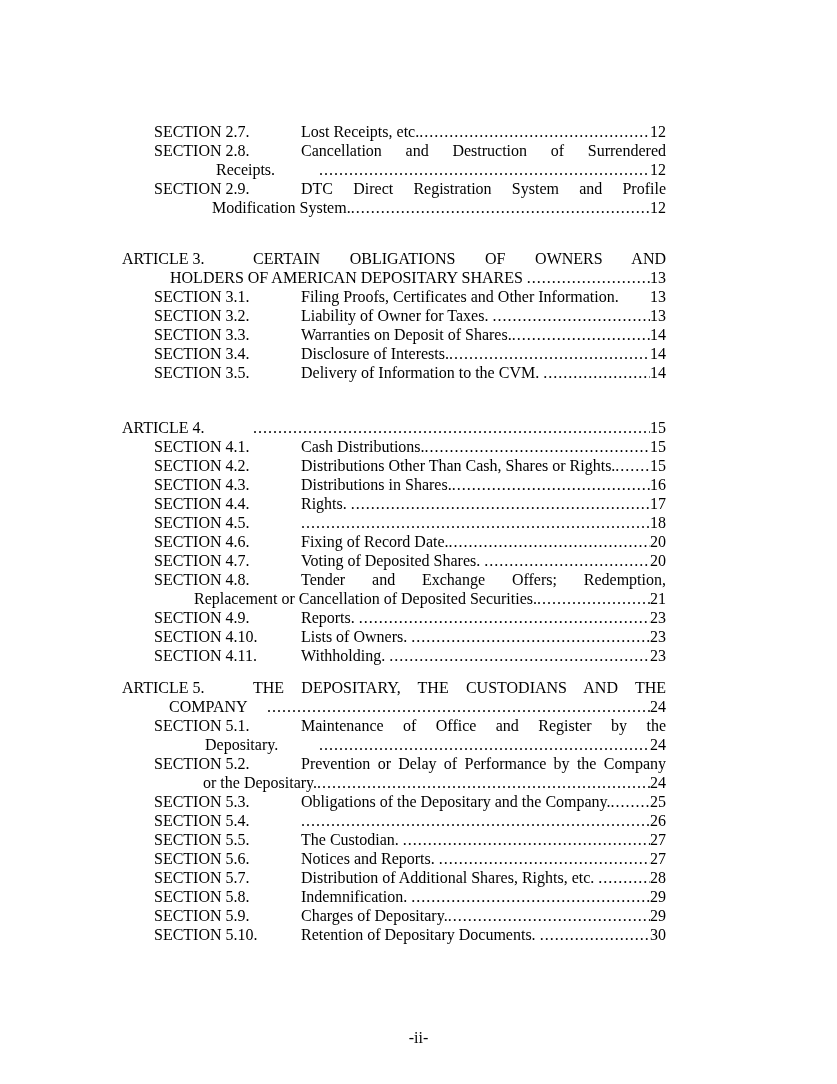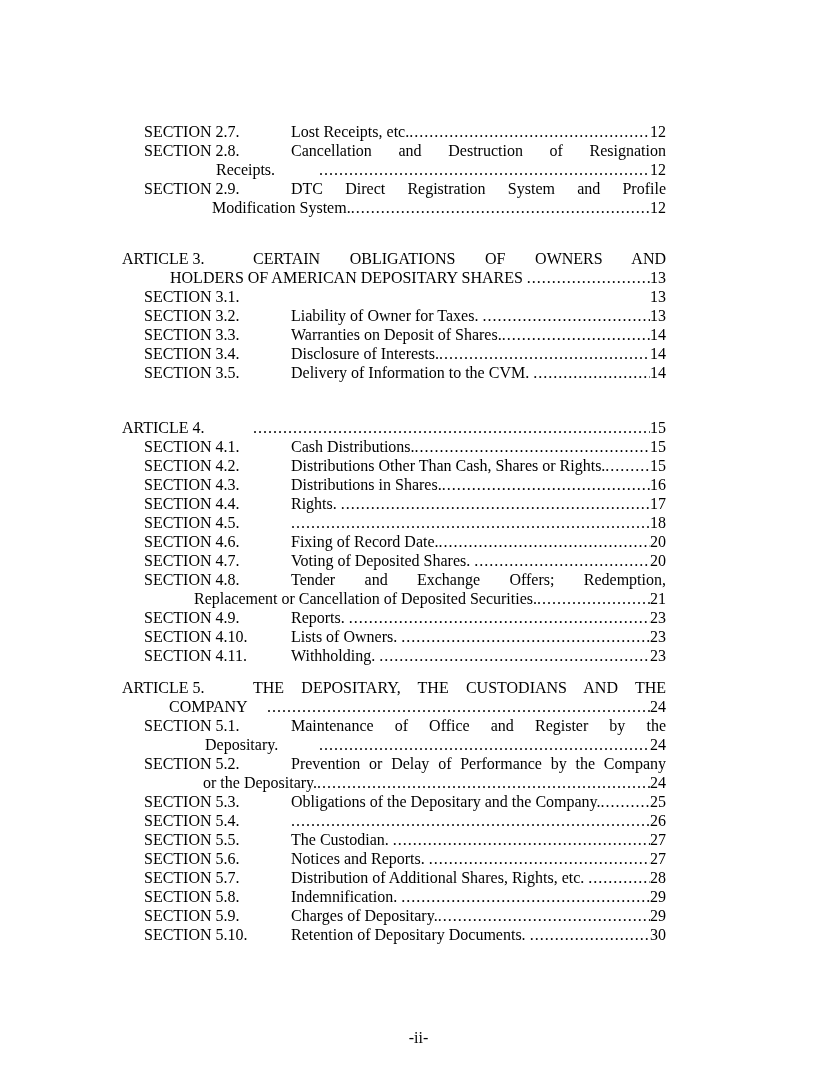--- a/index.html
+++ b/index.html
@@ -19,21 +19,21 @@
     left: 122px;
     width: 544px;
   }
   .row {
     display: flex;
     align-items: baseline;
     line-height: 19px;
     height: 19px;
   }
   .lbl { flex: 0 0 auto; white-space: pre; }
-  .lbl.section { margin-left: 22px; width: 147px; }
+  .lbl.section { margin-left: 32px; width: 147px; }
   .lbl.article { width: 131px; }
   .title { flex: 0 0 auto; white-space: pre; }
   .title.justify {
     flex: 1 1 auto;
     white-space: normal;
     text-align: justify;
     text-align-last: justify;
     overflow: hidden;
   }
   .leader {
@@ -64,21 +64,21 @@
   <div id="toc-host">
       <div class="toc-block" style="top: 122px;">
         <div class="row">
           <span class="lbl section">SECTION 2.7.</span>
           <span class="title">Lost Receipts, etc.</span>
           <span class="leader"></span>
           <span class="pagenum">12</span>
         </div>
         <div class="row">
           <span class="lbl section">SECTION 2.8.</span>
-          <span class="title justify">Cancellation and Destruction of Resignation</span>
+          <span class="title justify">Cancellation and Destruction of Surrendered</span>
         </div>
         <div class="row" style="padding-left: 94px;">
           <span class="title" style="min-width: 103px;">Receipts.</span>
           <span class="leader"></span>
           <span class="pagenum">12</span>
         </div>
         <div class="row">
           <span class="lbl section">SECTION 2.9.</span>
           <span class="title justify">DTC Direct Registration System and Profile</span>
         </div>
@@ -93,20 +93,21 @@
           <span class="lbl article">ARTICLE 3.</span>
           <span class="title justify">CERTAIN OBLIGATIONS OF OWNERS AND</span>
         </div>
         <div class="row" style="padding-left: 48px;">
           <span class="title">HOLDERS OF AMERICAN DEPOSITARY SHARES </span>
           <span class="leader"></span>
           <span class="pagenum">13</span>
         </div>
         <div class="row">
           <span class="lbl section">SECTION 3.1.</span>
+          <span class="title">Filing Proofs, Certificates and Other Information.</span>
           <span class="leader nodots"></span>
           <span class="pagenum">13</span>
         </div>
         <div class="row">
           <span class="lbl section">SECTION 3.2.</span>
           <span class="title">Liability of Owner for Taxes. </span>
           <span class="leader"></span>
           <span class="pagenum">13</span>
         </div>
         <div class="row">

